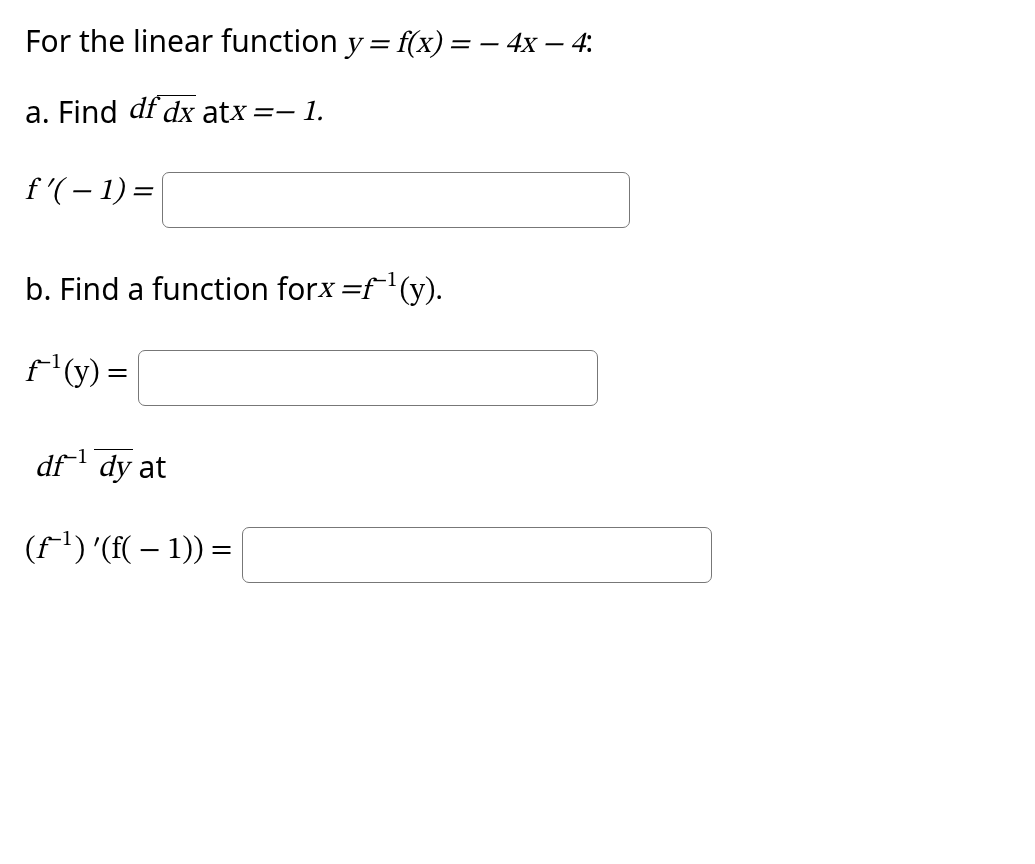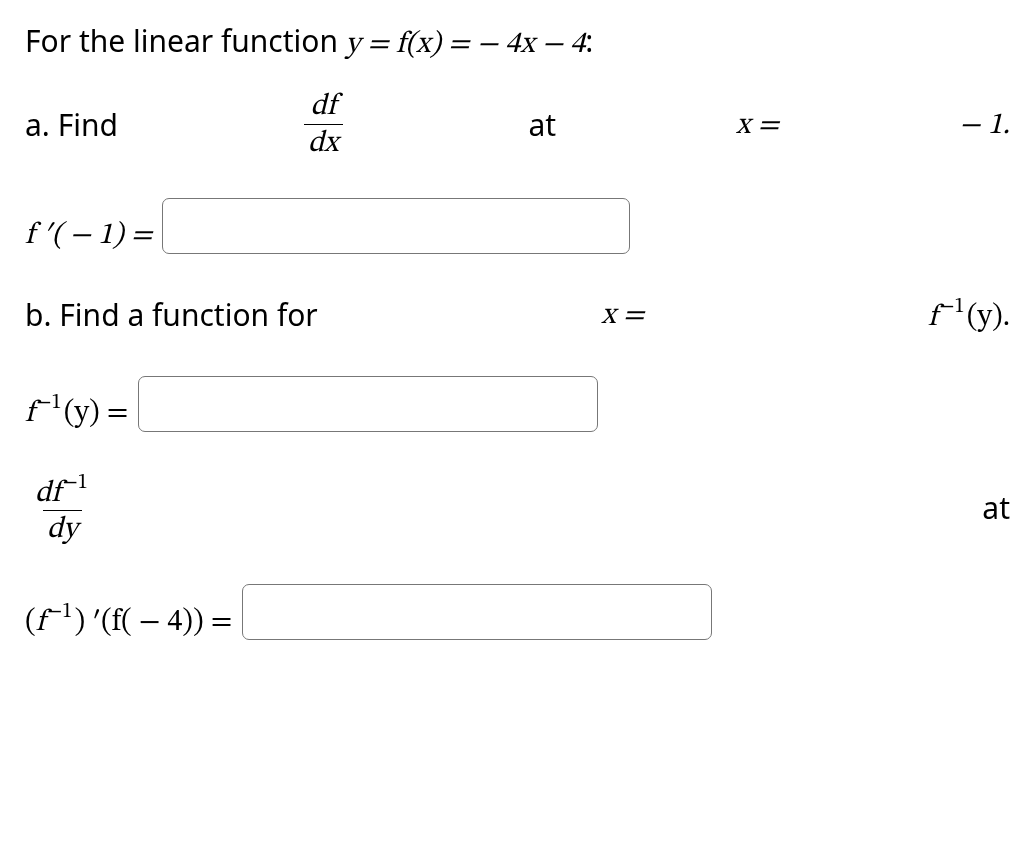--- a/index.html
+++ b/index.html
@@ -24,30 +24,29 @@
       font-style: normal;
     }
     .intro-line {
       margin-bottom: 28px;
       font-size: 30px;
     }
     .question-row {
       display: flex;
       align-items: center;
       margin-bottom: 40px;
-      justify-content: space-between;
     }
     .answer-row {
       display: flex;
-      align-items: flex-end;
+      align-items: flex-start;
       margin-bottom: 40px;
     }
     .frac {
       display: inline-flex;
-      flex-direction: column;
+      flex-direction: row;
       align-items: center;
       vertical-align: middle;
       margin: 0 6px;
       line-height: 1;
     }
     .frac .num {
       padding: 0 4px 3px 4px;
     }
     .frac .den {
       border-top: 1.5px solid #000;
@@ -125,16 +124,16 @@
     <span class="num math">
       <span>df</span><sup class="exp">−1</sup>
     </span>
     <span class="den math">dy</span>
   </span>
   <span> at </span>
 </div>
 
 <div class="answer-row">
   <span class="math">
-    <span class="math-upright" style="font-style:normal;">(</span><span>f</span><sup class="exp">−1</sup><span class="math-upright" style="font-style:normal;">) ′</span><span class="math-upright" style="font-style:normal;">(f( − 4)) = </span>
+    <span class="math-upright" style="font-style:normal;">(</span><span>f</span><sup class="exp">−1</sup><span class="math-upright" style="font-style:normal;">) ′</span><span class="math-upright" style="font-style:normal;">(f( − 1)) = </span>
   </span>
   <input type="text" class="answer-input input-wide" style="">
 </div>
 
 </body></html>

